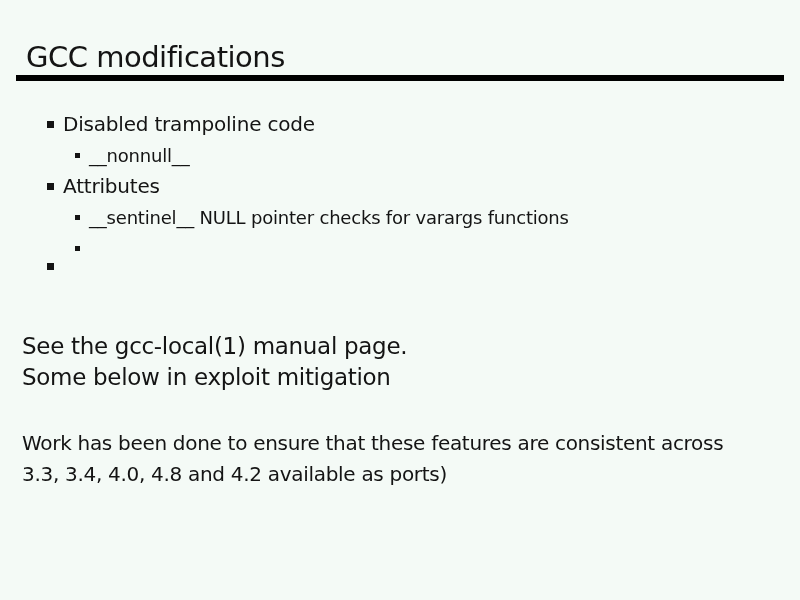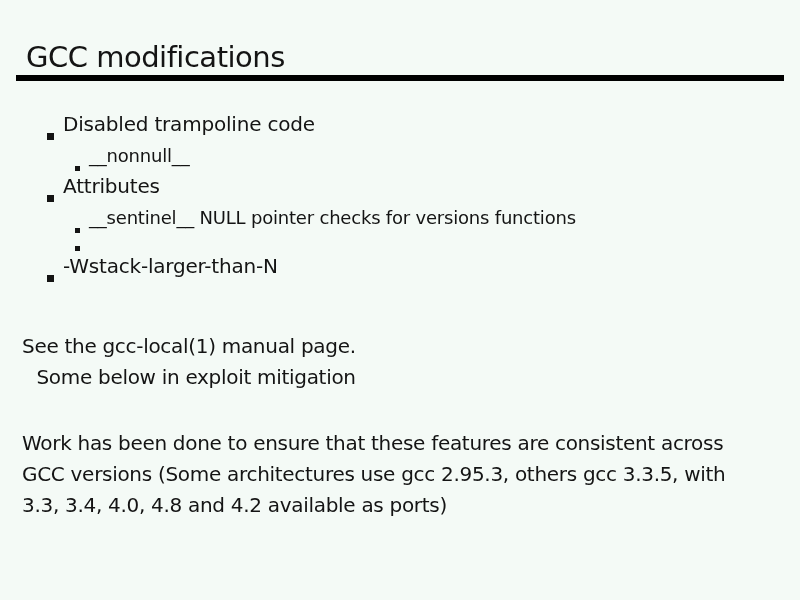--- a/index.html
+++ b/index.html
@@ -31,41 +31,40 @@
     background: #000000;
   }
   .bullets {
     position: absolute;
     left: 0;
     top: 109px;
     right: 0;
   }
   .b-row {
     display: flex;
-    align-items: flex-end;
+    align-items: flex-start;
     line-height: 31px;
     white-space: nowrap;
   }
   .b-row.l1 { margin-left: 47px; font-size: 20px; letter-spacing: -0.2px; }
   .b-row.l2 { margin-left: 75px; font-size: 18px; letter-spacing: -0.2px; }
   .marker {
     flex: none;
     background: #141414;
   }
   .l1 .marker { width: 7px; height: 7px; margin: 12px 9px 0 0; }
   .l2 .marker { width: 5px; height: 5px; margin: 13px 9px 0 0; }
   .note-block {
     position: absolute;
     left: 22px;
     top: 331px;
-    font-size: 20px;
+    font-size: 23px;
     line-height: 31px;
     letter-spacing: -0.3px;
     white-space: nowrap;
-    text-align: right;
   }
   .para-block {
     position: absolute;
     left: 22px;
     top: 428px;
     font-size: 20px;
     line-height: 31px;
     letter-spacing: -0.3px;
     white-space: nowrap;
   }
@@ -87,35 +86,33 @@
     <div class="b-row l2">
       <span class="marker"></span>
       <span>__nonnull__</span>
     </div>
     <div class="b-row l1">
       <span class="marker"></span>
       <span>Attributes</span>
     </div>
     <div class="b-row l2">
       <span class="marker"></span>
-      <span>__sentinel__ NULL pointer checks for versions functions</span>
+      <span>__sentinel__ NULL pointer checks for varargs functions</span>
     </div>
     <div class="b-row l2">
       <span class="marker"></span>
     </div>
     <div class="b-row l1">
       <span class="marker"></span>
-      <span>-Wstack-larger-than-N</span>
     </div>
   </div>
 
   <div class="note-block">
     <div>See the gcc-local(1) manual page.</div>
     <div>Some below in exploit mitigation</div>
   </div>
 
   <div class="para-block">
     <div>Work has been done to ensure that these features are consistent across</div>
-    <div>GCC versions (Some architectures use gcc 2.95.3, others gcc 3.3.5, with</div>
     <div>3.3, 3.4, 4.0, 4.8 and 4.2 available as ports)</div>
   </div>
 
 </div>
 
 </body></html>

